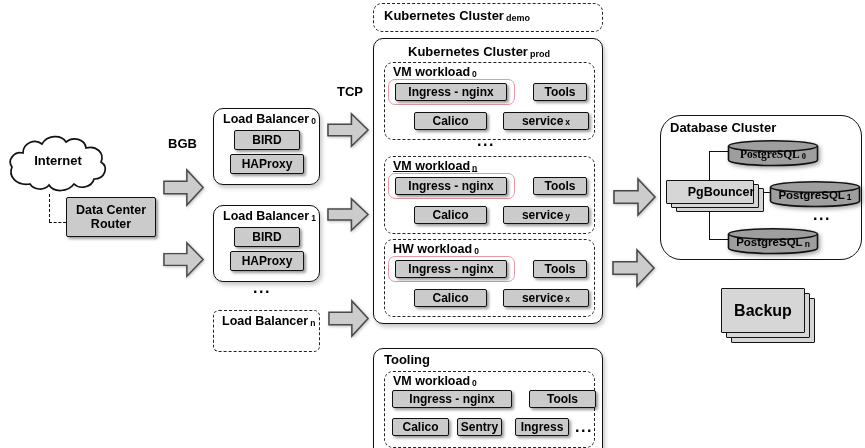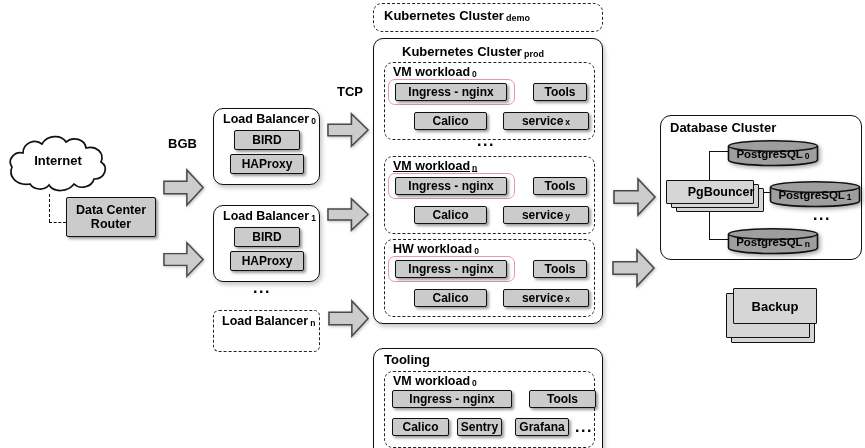--- a/index.html
+++ b/index.html
@@ -6,21 +6,21 @@
   .canvas{position:relative;width:865px;height:448px;background:#ffffff;overflow:hidden;
           font-family:"Liberation Sans",sans-serif;font-weight:bold;color:#000;}
   .abs{position:absolute;box-sizing:border-box;}
   
   .comp{background:#cbcbcb;border:1.5px solid #111;border-radius:2px;
         display:flex;align-items:center;justify-content:center;
         font-size:12px;box-shadow:2px 2px 3px rgba(0,0,0,0.40);white-space:nowrap;}
   
   .cont{border:1.6px solid #111;border-radius:10px;background:#fff;
         box-shadow:2px 3px 4px rgba(0,0,0,0.22);}
-  .cont-flat{border:1.6px solid #111;border-radius:11px;background:#fff;}
+  .cont-flat{border:1.6px solid #111;border-radius:21px;background:#fff;}
   
   .dash{border:1.6px dashed #222;border-radius:9px;}
   .title{font-size:12.5px;white-space:nowrap;}
   .title-lg{font-size:13px;white-space:nowrap;}
   .sb{font-size:8.5px;margin-left:2px;position:relative;top:1px;}
   .dots{font-size:16px;letter-spacing:1.5px;white-space:nowrap;}
   .pink{border:1.6px solid #e59aa6;border-radius:7px;}
   .line-v{border-left:1.6px solid #111;width:0;}
   .line-h{border-top:1.6px solid #111;height:0;}
   .dline-v{border-left:1.6px dashed #111;width:0;}
@@ -112,21 +112,21 @@
 
   <div class="abs dash" style="left:373px;top:3px;width:230px;height:29px;">
     <div class="abs title-lg" style="left:10px;top:4px;"><span>Kubernetes Cluster</span><span class="sb" style="font-size:9px;">demo</span></div>
   </div>
 
   <div class="abs dash" style="left:213px;top:310px;width:107px;height:42px;border-radius:6px;">
     <div class="abs title" style="left:8px;top:3px;"><span>Load Balancer</span><span class="sb">n</span></div>
   </div>
 
   <div class="abs cont" style="left:373px;top:38px;width:230px;height:286px;">
-    <div class="abs title-lg" style="left:4px;top:5px;padding-left:24px;"><span>Kubernetes Cluster</span><span class="sb" style="font-size:9px;">prod</span></div>
+    <div class="abs title-lg" style="left:10px;top:5px;padding-left:24px;"><span>Kubernetes Cluster</span><span class="sb" style="font-size:9px;">prod</span></div>
 
     <div class="abs dash" style="left:10px;top:23px;width:211px;height:78px;">
       <div class="abs title" style="left:8px;top:2px;"><span>VM workload</span><span class="sb">0</span></div>
       <div class="abs pink" style="left:3px;top:16px;width:127px;height:26px;">
         <div class="abs comp" style="left:6px;top:3px;width:112px;height:18px;">Ingress - nginx</div>
       </div>
       <div class="abs comp" style="left:148px;top:20px;width:54px;height:18px;">Tools</div>
       <div class="abs comp" style="left:29px;top:49px;width:73px;height:18px;">Calico</div>
       <div class="abs comp" style="left:118px;top:49px;width:86px;height:18px;">
           <span>service</span>
@@ -164,39 +164,39 @@
   </div>
 
   <div class="abs cont" style="left:373px;top:348px;width:230px;height:113px;">
     <div class="abs title-lg" style="left:10px;top:3px;">Tooling</div>
     <div class="abs dash" style="left:10px;top:22px;width:211px;height:77px;">
       <div class="abs title" style="left:8px;top:2px;"><span>VM workload</span><span class="sb">0</span></div>
       <div class="abs comp" style="left:7px;top:18px;width:120px;height:18px;">Ingress - nginx</div>
       <div class="abs comp" style="left:144px;top:18px;width:67px;height:18px;">Tools</div>
       <div class="abs comp" style="left:7px;top:46px;width:57px;height:18px;">Calico</div>
       <div class="abs comp" style="left:72px;top:46px;width:45px;height:18px;">Sentry</div>
-      <div class="abs comp" style="left:130px;top:46px;width:54px;height:18px;">Grafana</div>
+      <div class="abs comp" style="left:130px;top:46px;width:54px;height:18px;">Ingress</div>
       <div class="abs dots" style="left:190px;top:46px;">...</div>
     </div>
     <div class="abs dots" style="left:103px;top:94px;">...</div>
   </div>
 
   <div class="abs cont-flat" style="left:660px;top:115px;width:202px;height:145px;">
     <div class="abs title-lg" style="left:9px;top:4px;">Database Cluster</div>
 
     <div class="abs line-v" style="left:48px;top:35px;height:89px;"></div>
     <div class="abs line-h" style="left:48px;top:35px;width:20px;"></div>
     <div class="abs line-h" style="left:48px;top:123px;width:20px;"></div>
     <div class="abs line-h" style="left:92px;top:76px;width:18px;"></div>
 
     <div class="abs stackbox" style="left:15px;top:72px;width:88px;height:24px;"></div>
     <div class="abs stackbox" style="left:10px;top:68px;width:88px;height:24px;"></div>
     <div class="abs stackbox pgb-label" style="left:5px;top:64px;width:88px;height:24px;">PgBouncer</div>
 
-    <div class="abs" style="left:66px;top:23px;width:92px;height:28px;">
+    <div class="abs" style="left:66px;top:23px;width:92px;height:28px;font-family:Liberation Serif, serif;">
       <svg class="cyl-svg" width="92" height="28" viewBox="0 0 92 28">
         <path d="M1.5 7 V21 A44.5 5.5 0 0 0 90.5 21 V7" fill="#9e9e9e" stroke="#111" stroke-width="1.6"></path>
         <ellipse cx="46" cy="7" rx="44.5" ry="5.3" fill="#9e9e9e" stroke="#111" stroke-width="1.6"></ellipse>
       </svg>
       <div class="cyl-label"><span>PostgreSQL</span><span class="sb">0</span></div>
     </div>
 
     <div class="abs" style="left:108px;top:64px;width:92px;height:28px;">
       <svg class="cyl-svg" width="92" height="28" viewBox="0 0 92 28">
         <path d="M1.5 7 V21 A44.5 5.5 0 0 0 90.5 21 V7" fill="#9e9e9e" stroke="#111" stroke-width="1.6"></path>
@@ -211,15 +211,15 @@
       <svg class="cyl-svg" width="92" height="28" viewBox="0 0 92 28">
         <path d="M1.5 7 V21 A44.5 5.5 0 0 0 90.5 21 V7" fill="#9e9e9e" stroke="#111" stroke-width="1.6"></path>
         <ellipse cx="46" cy="7" rx="44.5" ry="5.3" fill="#9e9e9e" stroke="#111" stroke-width="1.6"></ellipse>
       </svg>
       <div class="cyl-label"><span>PostgreSQL</span><span class="sb">n</span></div>
     </div>
   </div>
 
   <div class="abs stackbox" style="left:731px;top:298px;width:84px;height:45px;"></div>
   <div class="abs stackbox" style="left:726px;top:293px;width:84px;height:45px;"></div>
-  <div class="abs stackbox" style="left:721px;top:288px;width:84px;height:36px;display:flex;align-items:center;justify-content:center;font-size:13px;margin-left:12px;">Backup</div>
+  <div class="abs stackbox" style="left:721px;top:288px;width:84px;height:45px;display:flex;align-items:center;justify-content:center;font-size:16px;">Backup</div>
 
 </div>
 
 </body></html>

